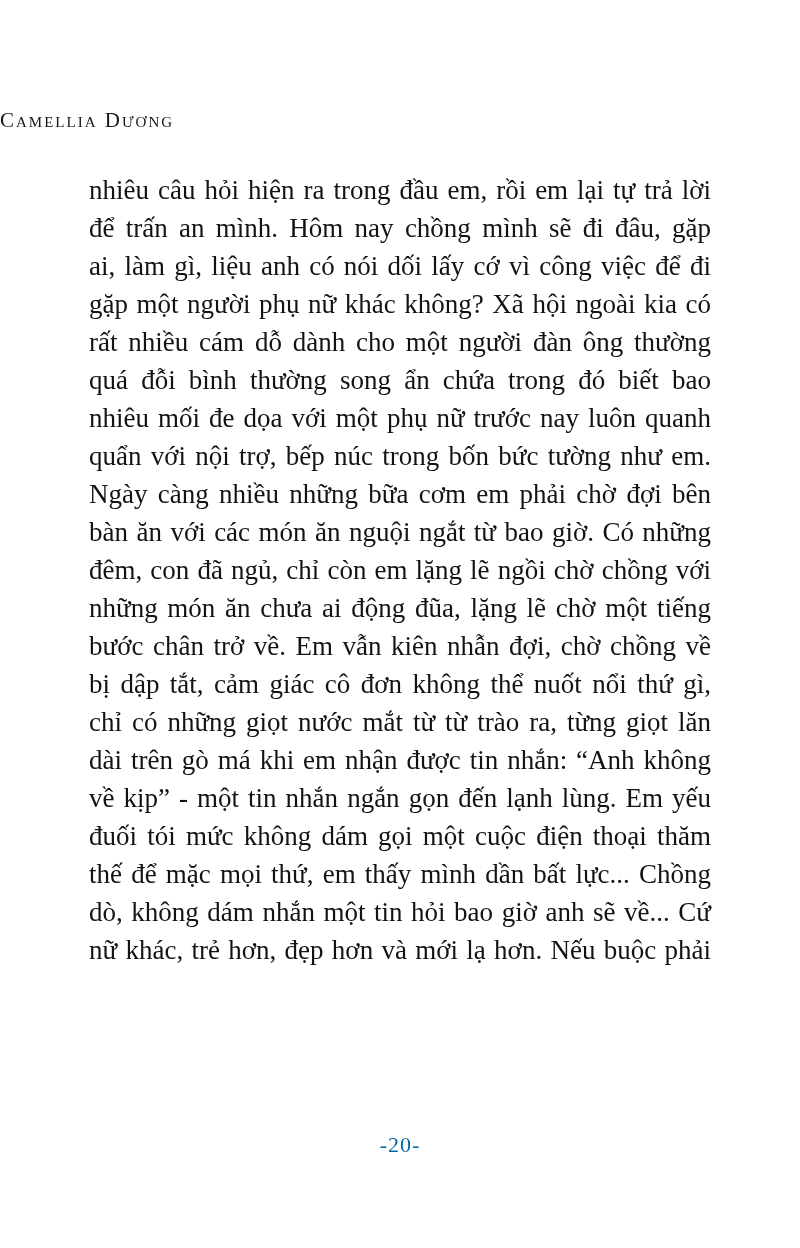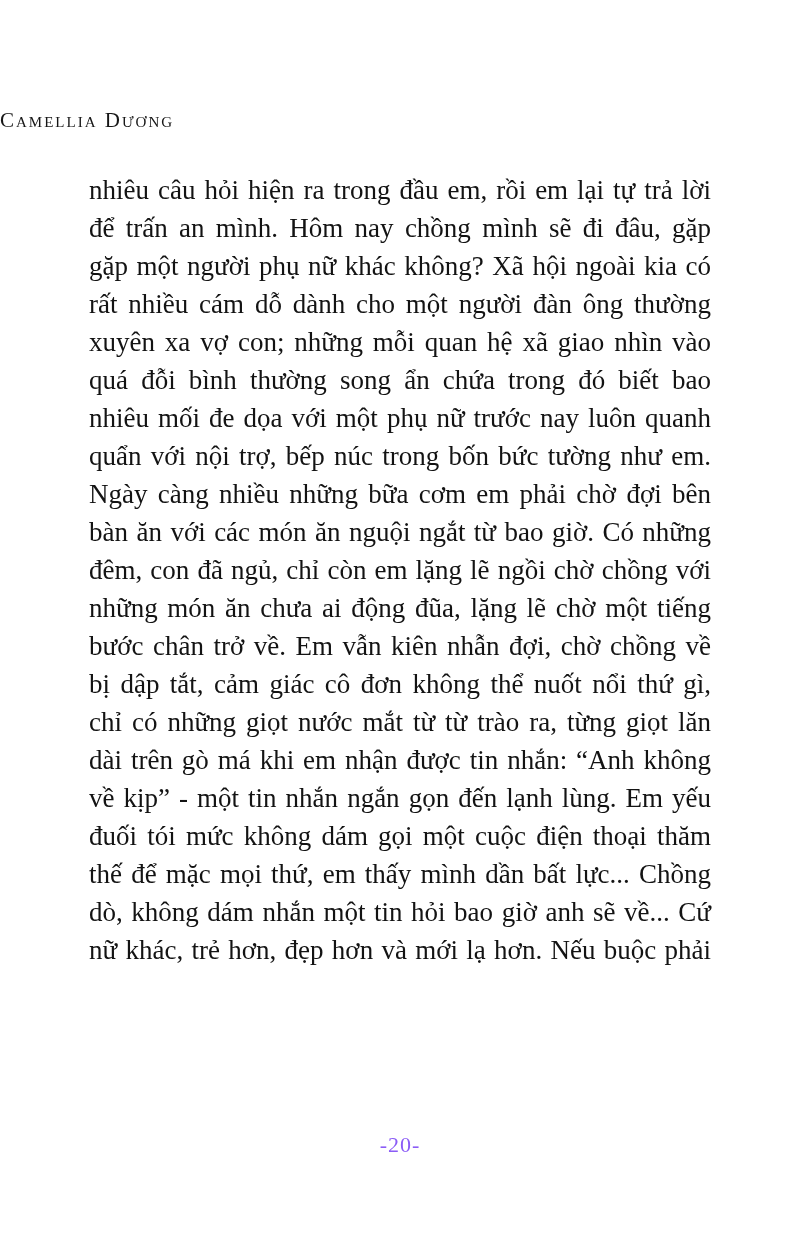--- a/index.html
+++ b/index.html
@@ -44,36 +44,36 @@
     overflow: visible;
   }
   .page-number {
     position: absolute;
     top: 1132px;
     left: 0;
     width: 100%;
     text-align: center;
     font-size: 22px;
     letter-spacing: 1px;
-    color: #8b5cf6;
+    color: #0369a1;
   }
 </style>
 </head>
 <body>
 
 <div class="page">
 
   <div class="running-header">Camellia Dương</div>
 
   <div class="body-text">
       <div class="text-line">nhiêu câu hỏi hiện ra trong đầu em, rồi em lại tự trả lời</div>
       <div class="text-line">để trấn an mình. Hôm nay chồng mình sẽ đi đâu, gặp</div>
+      <div class="text-line">ai, làm gì, liệu anh có nói dối lấy cớ vì công việc để đi</div>
       <div class="text-line">gặp một người phụ nữ khác không? Xã hội ngoài kia có</div>
       <div class="text-line">rất nhiều cám dỗ dành cho một người đàn ông thường</div>
-      <div class="text-line">xuyên xa vợ con; những mỗi quan hệ xã giao nhìn vào</div>
       <div class="text-line">quá đỗi bình thường song ẩn chứa trong đó biết bao</div>
       <div class="text-line">nhiêu mối đe dọa với một phụ nữ trước nay luôn quanh</div>
       <div class="text-line">quẩn với nội trợ, bếp núc trong bốn bức tường như em.</div>
       <div class="text-line">Ngày càng nhiều những bữa cơm em phải chờ đợi bên</div>
       <div class="text-line">bàn ăn với các món ăn nguội ngắt từ bao giờ. Có những</div>
       <div class="text-line">đêm, con đã ngủ, chỉ còn em lặng lẽ ngồi chờ chồng với</div>
       <div class="text-line">những món ăn chưa ai động đũa, lặng lẽ chờ một tiếng</div>
       <div class="text-line">bước chân trở về. Em vẫn kiên nhẫn đợi, chờ chồng về</div>
       <div class="text-line">bị dập tắt, cảm giác cô đơn không thể nuốt nổi thứ gì,</div>
       <div class="text-line">chỉ có những giọt nước mắt từ từ trào ra, từng giọt lăn</div>

